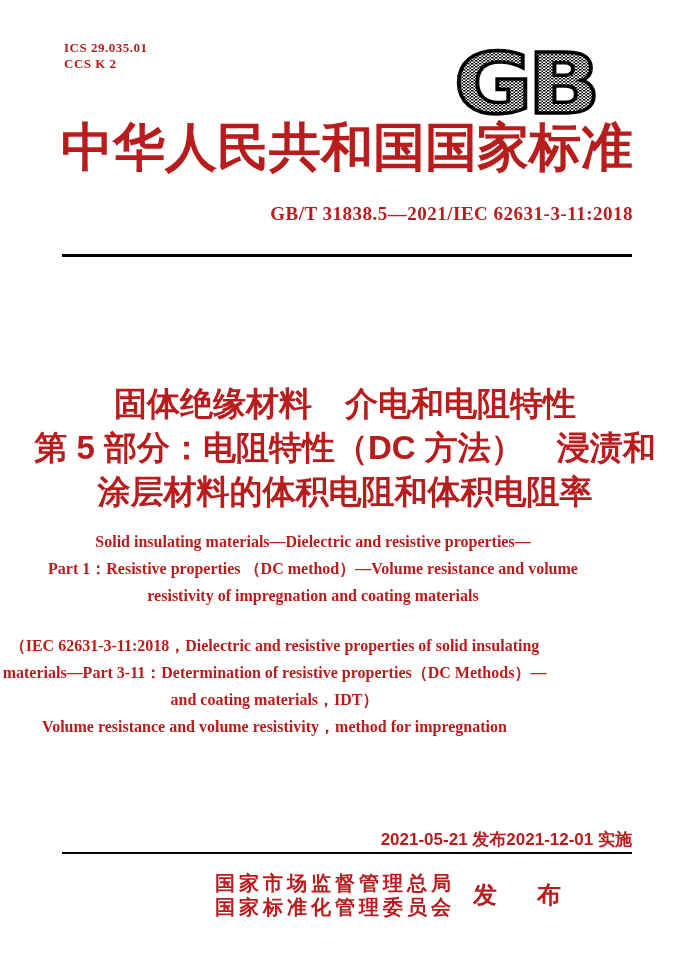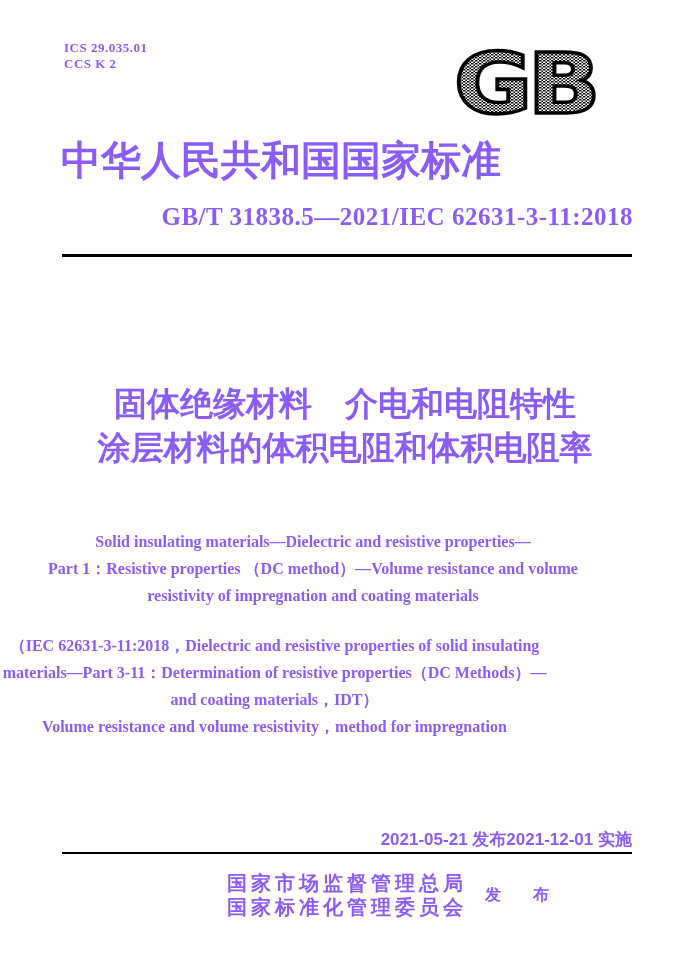--- a/index.html
+++ b/index.html
@@ -1,37 +1,37 @@
 <!DOCTYPE html>
 <html><head>
 <meta charset="utf-8">
 <style>
   html,body { margin:0; padding:0; background:#ffffff; }
   .page {
     position:relative; width:690px; height:975px;
-    background:#ffffff; color:#8b5cf6; overflow:hidden;
+    background:#ffffff; color:#b91c1c; overflow:hidden;
     font-family:"Liberation Serif","DejaVu Serif",serif;
   }
   .codes {
     position:absolute; left:64px; top:40px;
     font-weight:bold; font-size:13px; line-height:16px;
     font-family:"Liberation Serif","DejaVu Serif",serif;
     letter-spacing:0.5px;
   }
   .gb-logo { position:absolute; left:451px; top:45px; }
   .heading {
-    position:absolute; left:61px; top:137px; width:568px;
-    font-weight:bold; font-size:40px; line-height:48px;
+    position:absolute; left:61px; top:124px; width:568px;
+    font-weight:bold; font-size:52px; line-height:48px;
     white-space:nowrap;
     text-align:justify; text-align-last:justify;
     display:flex; justify-content:space-between;
   }
   .std-num {
     position:absolute; right:57px; top:203px;
-    font-weight:bold; font-size:25px; letter-spacing:0.5px;
+    font-weight:bold; font-size:19px; letter-spacing:0.5px;
   }
   .rule { position:absolute; left:62px; width:570px; background:#000; }
   .rule-top { top:254px; height:3px; }
   .rule-bottom { top:852px; height:2px; }
   .title-cn {
     position:absolute; left:0; top:382px; width:690px;
     text-align:center; font-weight:bold; font-size:33px; line-height:44px;
     font-family:"Liberation Sans","DejaVu Sans",sans-serif;
   }
   .title-en {
@@ -49,21 +49,21 @@
     font-weight:bold; font-size:17px;
   }
   .publisher {
     position:absolute; left:0; top:871px; width:690px;
     display:flex; justify-content:center; align-items:center; gap:14px;padding-left:47px;
   }
   .publisher-lines {
     font-weight:bold; font-size:20px; line-height:24px; letter-spacing:4px;
     text-align:justify; text-align-last:justify;
   }
-  .publish-verb { font-weight:bold; font-size:16px; letter-spacing:8px; padding-left:4px; }
+  .publish-verb { font-weight:bold; font-size:24px; letter-spacing:8px; padding-left:4px; }
 </style>
 </head>
 <body>
 
 <div class="page">
 
   <div class="codes">
     <div>ICS 29.035.01</div>
     <div>CCS K 2</div>
   </div>
@@ -80,20 +80,21 @@
   </svg>
 
   <div class="heading">中华人民共和国国家标准</div>
 
   <div class="std-num">GB/T 31838.5—2021/IEC 62631-3-11:2018</div>
 
   <div class="rule rule-top"></div>
 
   <div class="title-cn">
     <div>固体绝缘材料　介电和电阻特性</div>
+    <div>第 5 部分：电阻特性（DC 方法）　浸渍和</div>
     <div>涂层材料的体积电阻和体积电阻率</div>
   </div>
 
   <div class="title-en">
     <div>Solid insulating materials—Dielectric and resistive properties—</div>
     <div>Part 1：Resistive properties （DC method）—Volume resistance and volume</div>
     <div>resistivity of impregnation and coating materials</div>
   </div>
 
   <div class="adoption">

